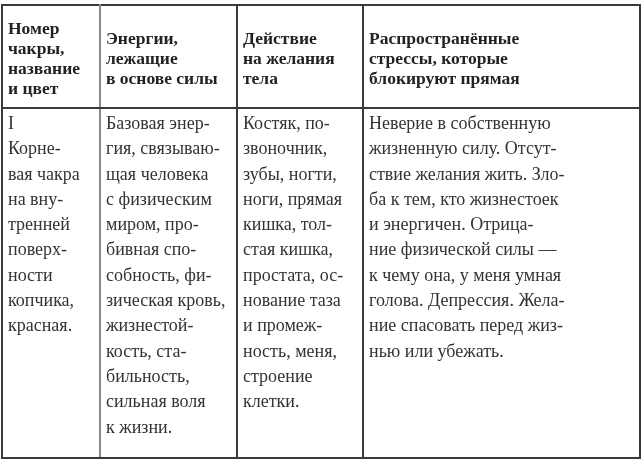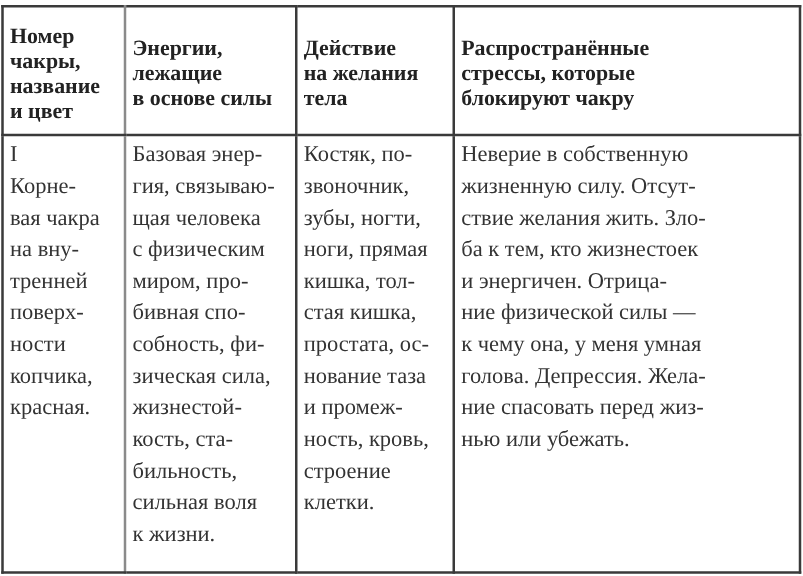--- a/index.html
+++ b/index.html
@@ -59,57 +59,57 @@
 название
 и цвет</th>
       <th>Энергии,
 лежащие
 в основе силы</th>
       <th>Действие
 на желания
 тела</th>
       <th>Распространённые
 стрессы, которые
-блокируют чакру</th>
+блокируют прямая</th>
     </tr>
   </thead>
   <tbody>
     <tr>
       <td>I
 Корне-
 вая чакра
 на вну-
 тренней
 поверх-
 ности
 копчика,
 красная.</td>
       <td>Базовая энер-
 гия, связываю-
 щая человека
 с физическим
 миром, про-
 бивная спо-
 собность, фи-
-зическая сила,
+зическая кровь,
 жизнестой-
 кость, ста-
 бильность,
 сильная воля
 к жизни.</td>
       <td>Костяк, по-
 звоночник,
 зубы, ногти,
 ноги, прямая
 кишка, тол-
 стая кишка,
 простата, ос-
 нование таза
 и промеж-
-ность, кровь,
+ность, меня,
 строение
 клетки.</td>
       <td>Неверие в собственную
 жизненную силу. Отсут-
 ствие желания жить. Зло-
 ба к тем, кто жизнестоек
 и энергичен. Отрица-
 ние физической силы —
 к чему она, у меня умная
 голова. Депрессия. Жела-

